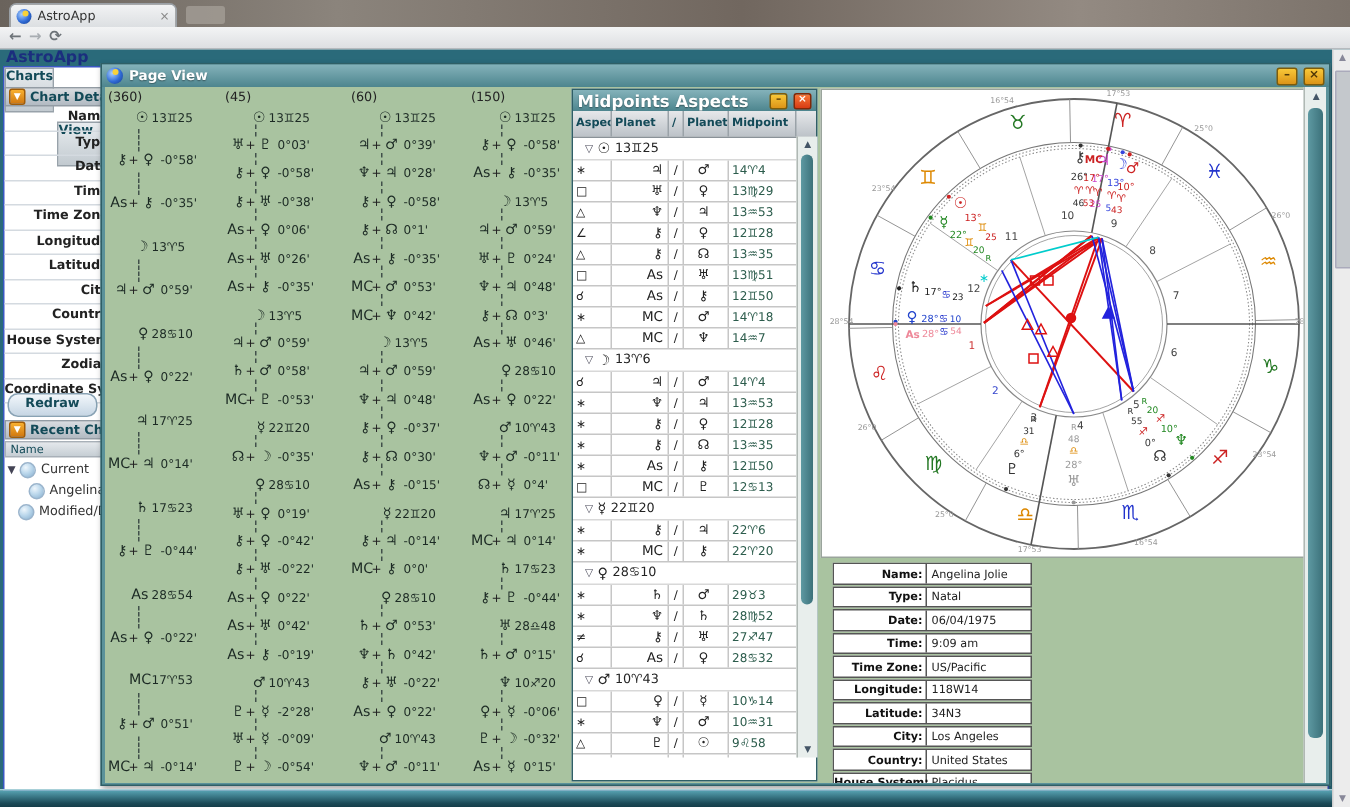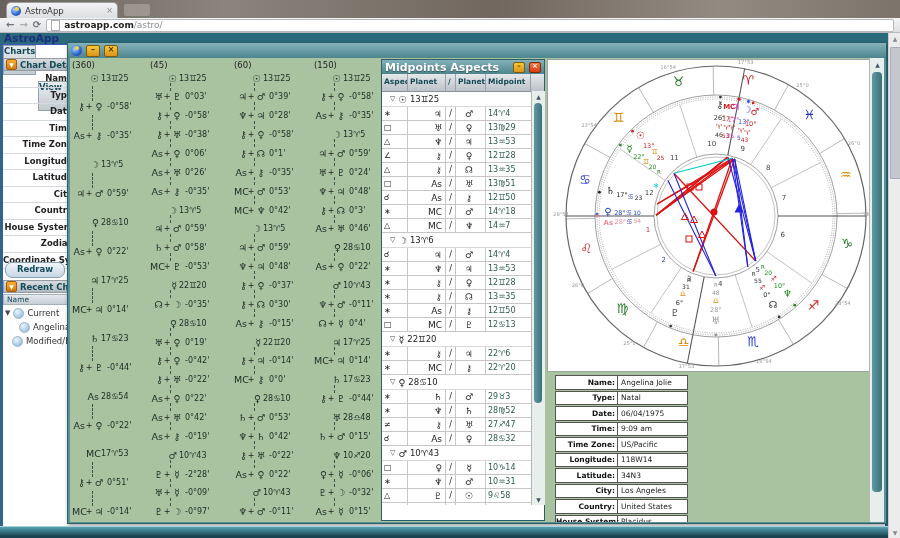--- a/index.html
+++ b/index.html
@@ -116,24 +116,20 @@
       <span class="appicon"></span>
       <span class="tab-title">AstroApp</span>
       <span class="tab-close">×</span>
     </div>
     <div class="newtab"></div>
   </div>
   <div id="toolbar">
     <span class="navbtn">←</span>
     <span class="navbtn dim">→</span>
     <span class="navbtn">⟳</span>
-    <div id="urlbox">
-      <span id="urlicon"></span>
-      <span id="urltext"><span class="host">astroapp.com</span><span class="path">/astro/</span></span>
-    </div>
   </div>
 
   <div id="page">
     <div id="workspace"></div>
 
     <div id="app-title">AstroApp</div>
     <div class="side-tab" style="left:3px;width:33px;">Charts</div>
     <div class="side-tab" style="left:38px;width:32px;margin-top:36px;">View</div>
 
     <div class="phead" style="top:25px;">
@@ -197,20 +193,21 @@
         </div>
         <div class="tree-row" style="padding-left: 9px;">
           <span class="sphere"></span>
           <span>Modified/Die</span>
         </div>
       </div>
 
     <div id="pageview">
       <div class="titlebar">
         <span class="appicon" style="width:11px;height:11px;"></span>
+        <span class="t">Page View</span>
         <span class="wbtn">–</span>
         <span class="wbtn">×</span>
       </div>
       <div id="pv-content">
 
         <div id="treecols">
             <div class="mcol lg" style="left: 2px; width: 76px;">
               <div class="chead">(360)</div>
               <div class="centries">
                 <div class="entry pos">
@@ -425,21 +422,21 @@
                 <div class="entry pair">
                   <span class="g">♅</span>
                   <span class="plus">+</span>
                   <span class="g2">☿</span>
                   <span class="v">-0°09'</span>
                 </div>
                 <div class="entry pair">
                   <span class="g">♇</span>
                   <span class="plus">+</span>
                   <span class="g2">☽</span>
-                  <span class="v">-0°97'</span>
+                  <span class="v">-0°54'</span>
                 </div>
               </div>
             </div>
             <div class="mcol" style="left: 164px; width: 78px;">
               <div class="chead">(60)</div>
               <div class="centries">
                 <div class="entry pos">
                   <span class="g">☉</span>
                   <span class="v">13♊25</span>
                 </div>

